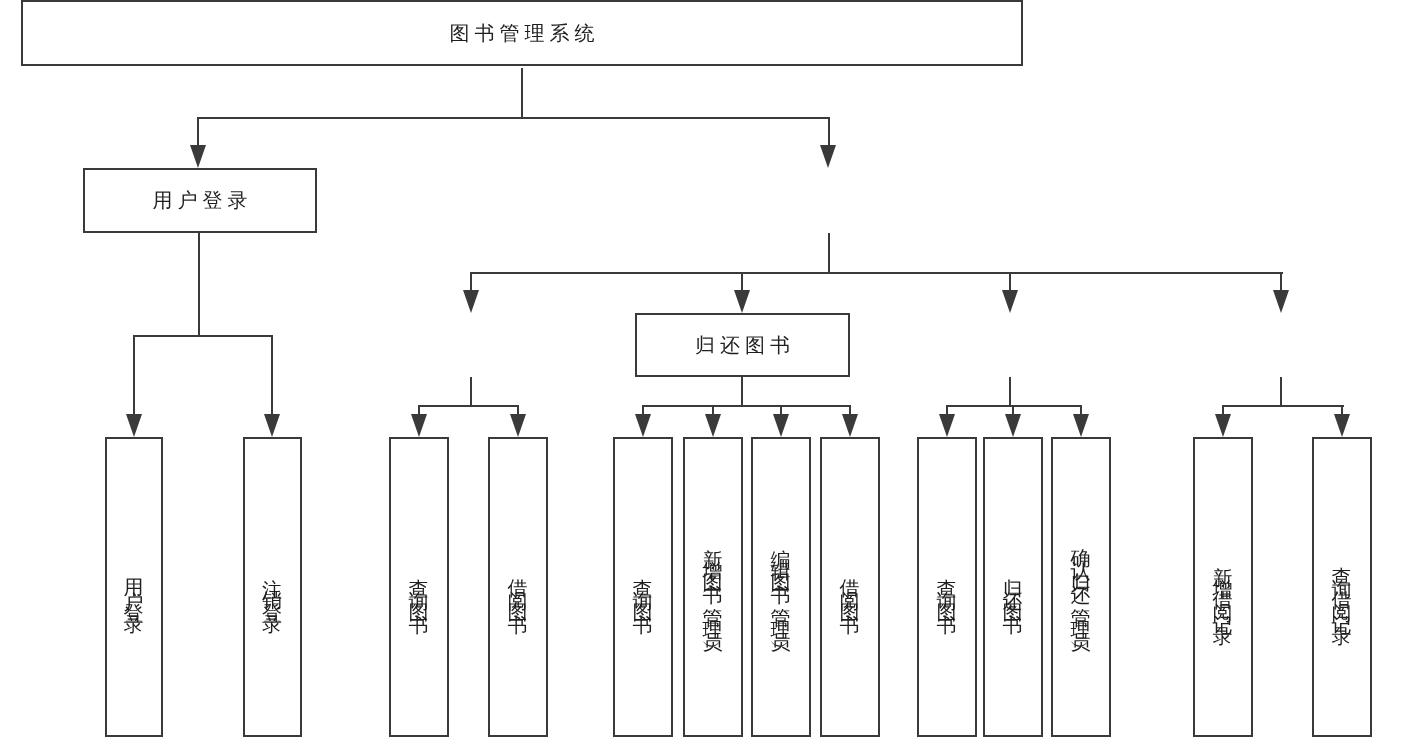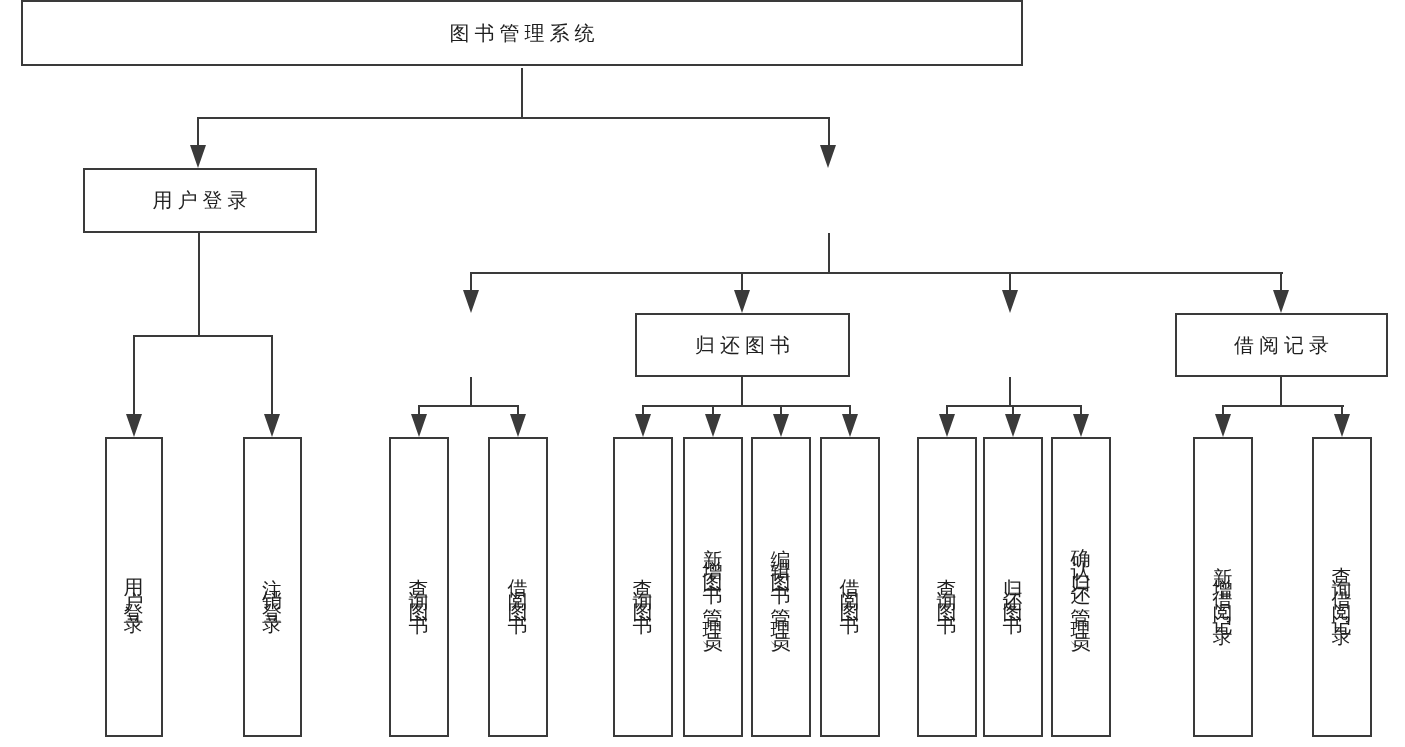--- a/index.html
+++ b/index.html
@@ -76,23 +76,20 @@
   <div class="vline" style="left:741px;top:272px;height:20px"></div>
   <div class="arrow" style="left:734px;top:290px"></div>
   <div class="vline" style="left:1009px;top:272px;height:20px"></div>
   <div class="arrow" style="left:1002px;top:290px"></div>
   <div class="vline" style="left:1280px;top:272px;height:20px"></div>
   <div class="arrow" style="left:1273px;top:290px"></div>
 
   <div class="box hlabel" style="left:635px;top:313px;width:215px;height:64px">
     <span>归还图书</span>
   </div>
-  <div class="box hlabel" style="left:1175px;top:313px;width:213px;height:64px">
-    <span>借阅记录</span>
-  </div>
 
   <div class="vline" style="left:470px;top:377px;height:30px"></div>
   <div class="hline" style="left:418px;top:405px;width:101px"></div>
   <div class="vline" style="left:418px;top:405px;height:11px"></div>
   <div class="arrow" style="left:411px;top:414px"></div>
   <div class="vline" style="left:517px;top:405px;height:11px"></div>
   <div class="arrow" style="left:510px;top:414px"></div>
 
   <div class="vline" style="left:741px;top:377px;height:30px"></div>
   <div class="hline" style="left:642px;top:405px;width:209px"></div>

